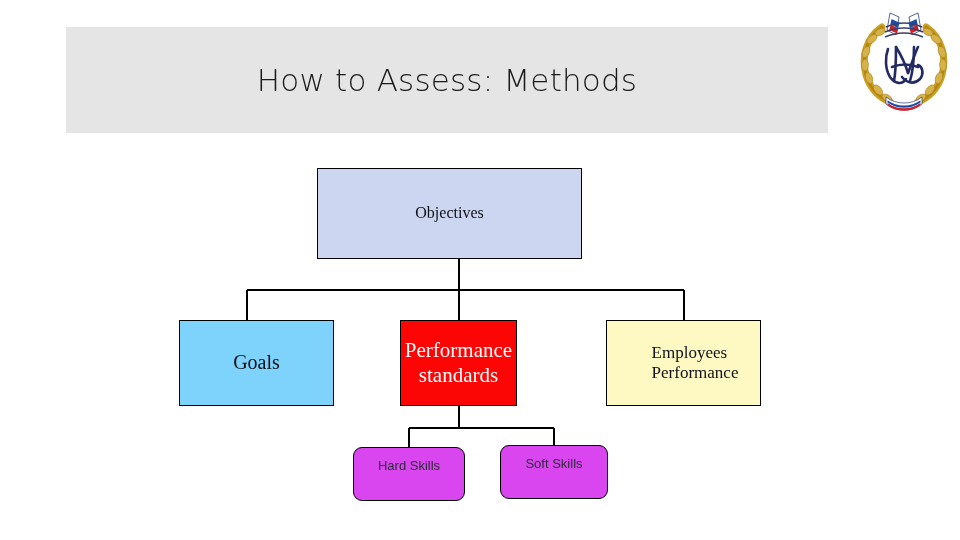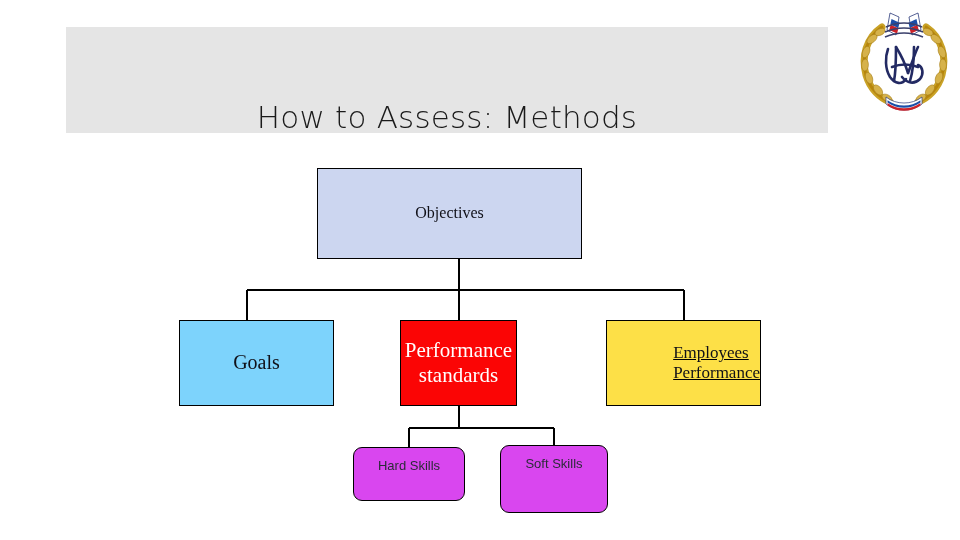--- a/index.html
+++ b/index.html
@@ -25,21 +25,21 @@
 
   
   .title-banner {
     position: absolute;
     left: 66px;
     top: 27px;
     width: 762px;
     height: 106px;
     background: #e5e5e5;
     display: flex;
-    align-items: flex-end;
+    align-items: center;
     justify-content: center;
     box-sizing: border-box;
   }
   .title-text {
     font-family: "DejaVu Sans", sans-serif;
     font-weight: 300;
     font-size: 31px;
     color: #1a1a1a;
     letter-spacing: 0.2px;
     white-space: nowrap;
@@ -118,24 +118,23 @@
     font-size: 21px;
     color: #ffffff;
     text-align: center;
   }
 
   .node-employees {
     left: 606px;
     top: 320px;
     width: 155px;
     height: 86px;
-    background: #fde047;
-    justify-content: flex-end;
+    background: #fef9c3;
+    justify-content: center;
     padding-left: 23px;
-    text-decoration: underline;
   }
   .node-employees .node-label {
     font-family: "Liberation Serif", serif;
     font-size: 17px;
     color: #101018;
     text-align: left;
   }
 
   .node-round {
     border-radius: 9px;
@@ -152,21 +151,21 @@
   .node-hard {
     left: 353px;
     top: 447px;
     width: 112px;
     height: 54px;
   }
   .node-soft {
     left: 500px;
     top: 445px;
     width: 108px;
-    height: 68px;
+    height: 54px;
   }
 </style>
 </head>
 <body>
 
 <div id="slide">
 
   <div class="title-banner">
     <span class="title-text">How to Assess: Methods</span>
   </div>

